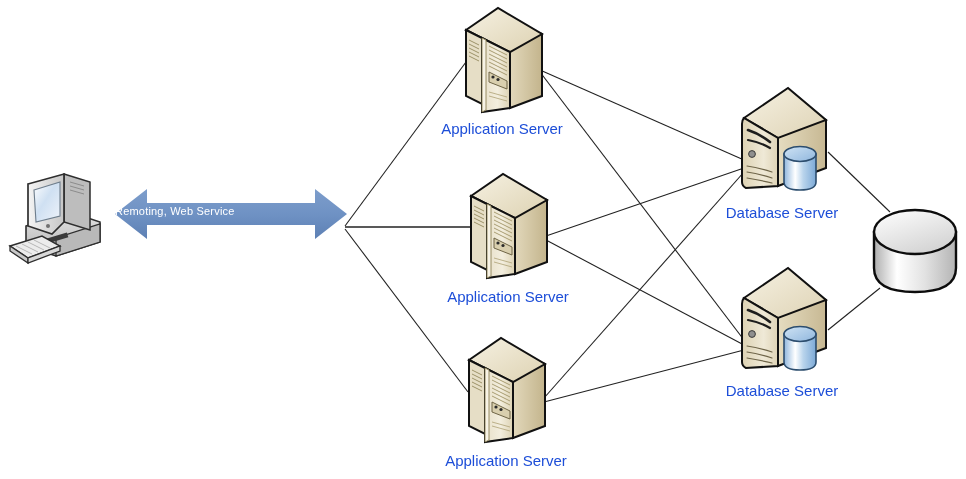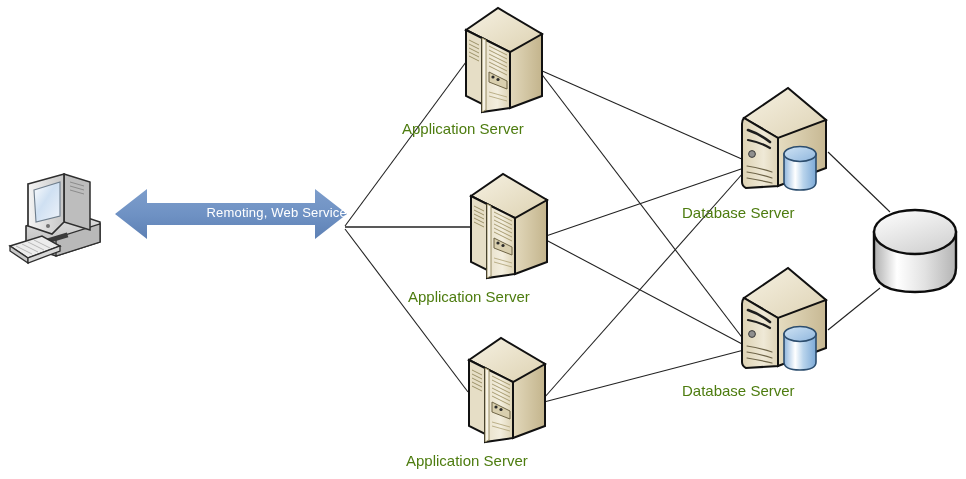--- a/index.html
+++ b/index.html
@@ -23,41 +23,42 @@
     left: 0; top: 0;
     width: 966px;
     height: 479px;
   }
   .node {
     position: absolute;
   }
   .node svg { display: block; }
   .node-label {
     position: absolute;
+    text-align: center;
     font-family: "Liberation Sans", sans-serif;
     font-size: 15px;
-    color: #4d7c0f;
+    color: #1d4ed8;
     white-space: nowrap;
     line-height: 17px;
   }
   #arrow-group {
     position: absolute;
     left: 115px;
     top: 183px;
     width: 232px;
     height: 62px;
   }
   #arrow-label {
     position: absolute;
     left: 0;
     top: 22px;
     width: 232px;
-    text-align: right;
+    text-align: left;
     font-family: "Liberation Sans", sans-serif;
-    font-size: 13px;
+    font-size: 11px;
     color: #ffffff;
     letter-spacing: 0.2px;
     white-space: nowrap;
     pointer-events: none;
   }
 </style>
 </head>
 <body>
 
 <div id="canvas">

